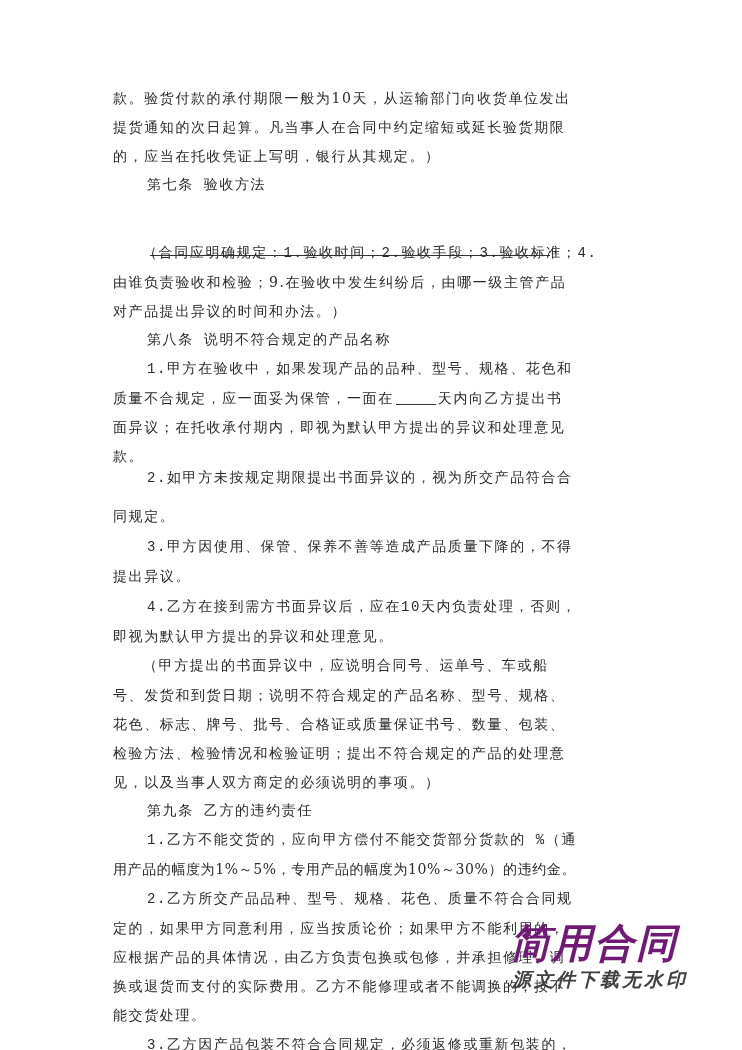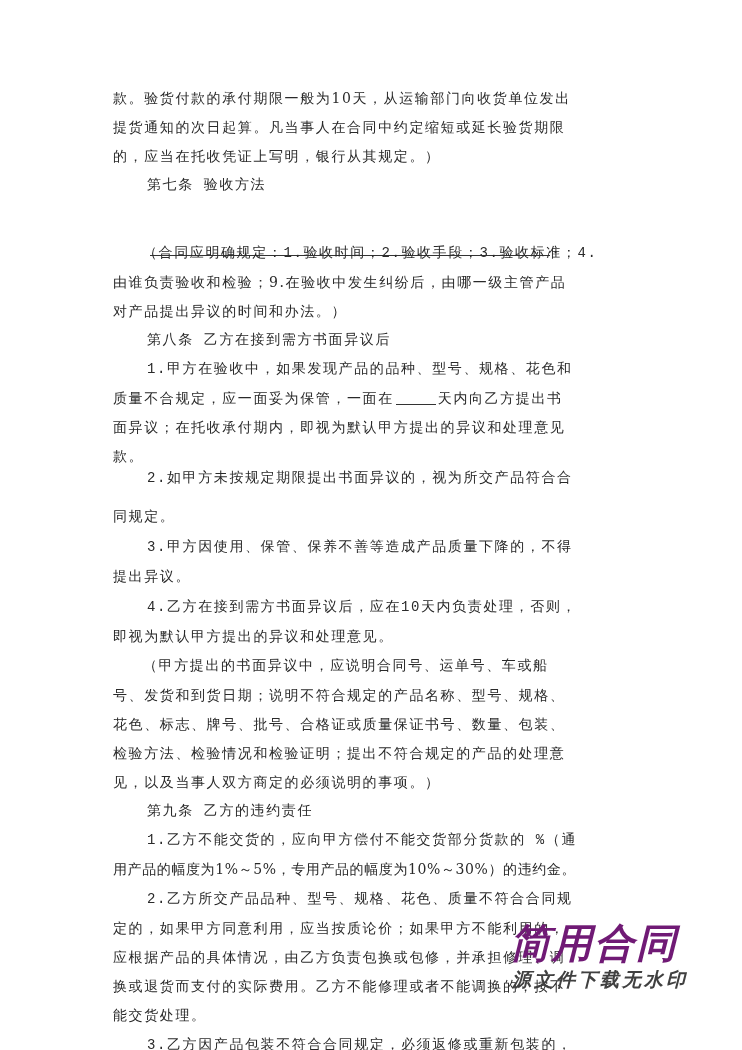--- a/index.html
+++ b/index.html
@@ -35,21 +35,21 @@
 <div class="page">
   <div class="line" style="top:0px">款。验货付款的承付期限一般为10天，从运输部门向收货单位发出</div>
   <div class="line" style="top:29px">提货通知的次日起算。凡当事人在合同中约定缩短或延长验货期限</div>
   <div class="line" style="top:58px">的，应当在托收凭证上写明，银行从其规定。）</div>
   <div class="line indent" style="top:87px">第七条 验收方法</div>
   <div class="rule"></div>
   <div class="rule-dot">.</div>
   <div class="line indent" style="top:155px; left:30px">（合同应明确规定：1.验收时间；2.验收手段；3.验收标准；4.</div>
   <div class="line" style="top:184px">由谁负责验收和检验；9.在验收中发生纠纷后，由哪一级主管产品</div>
   <div class="line" style="top:213px">对产品提出异议的时间和办法。）</div>
-  <div class="line indent" style="top:242px">第八条 乙方在接到需方书面异议后</div>
+  <div class="line indent" style="top:242px">第八条 说明不符合规定的产品名称</div>
   <div class="line indent" style="top:271px">1.甲方在验收中，如果发现产品的品种、型号、规格、花色和</div>
   <div class="line" style="top:300px">
     <span>质量不合规定，应一面妥为保管，一面在</span><span class="blank"></span><span>天内向乙方提出书</span>
   </div>
   <div class="line" style="top:329px">面异议；在托收承付期内，即视为默认甲方提出的异议和处理意见</div>
   <div class="line" style="top:358px">款。</div>
   <div class="line indent" style="top:380px">2.如甲方未按规定期限提出书面异议的，视为所交产品符合合</div>
   <div class="line" style="top:418px">同规定。</div>
   <div class="line indent" style="top:449px">3.甲方因使用、保管、保养不善等造成产品质量下降的，不得</div>
   <div class="line" style="top:478px">提出异议。</div>

